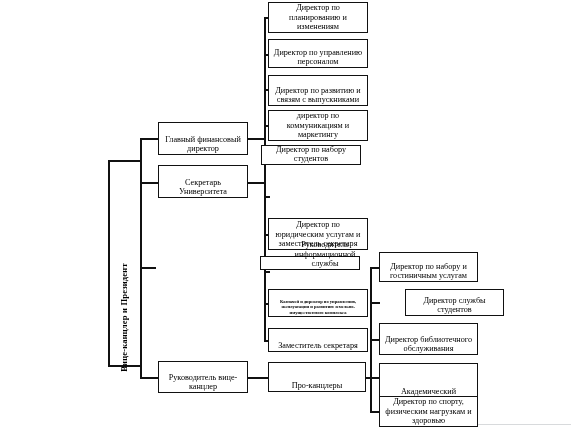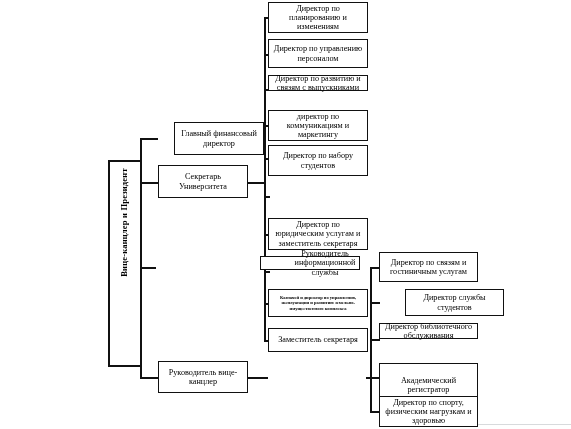--- a/index.html
+++ b/index.html
@@ -17,21 +17,21 @@
     height: 429px;
     background: #ffffff;
     overflow: hidden;
   }
   .box {
     position: absolute;
     box-sizing: border-box;
     border: 1.6px solid #111111;
     background: #ffffff;
     display: flex;
-    align-items: center;
+    align-items: flex-end;
     justify-content: center;
     text-align: center;
     line-height: 1.12;
     font-size: 8.2px;
     padding: 1px 2px;
     z-index: 3;
   }
   .box span {
     display: block;
     width: 100%;
@@ -103,65 +103,68 @@
   <div class="conn h" style="left:370px; top:339px; width:10px;"></div>
   <div class="conn h" style="left:370px; top:377px; width:10px;"></div>
   <div class="conn h" style="left:370px; top:411px; width:10px;"></div>
 
   <div class="baseline" style="left:437px; top:424px; width:134px;"></div>
 
   <div class="box root" style="left:108px; top:160px; width:34px; height:207px;">
     <span>Вице-канцлер и Президент</span>
   </div>
 
-  <div class="box" style="left:158px; top:122px; width:90px; height:33px;margin-left:16px;">
+  <div class="box" style="left:158px; top:122px; width:90px; height:33px;">
     <span>Главный финансовый директор</span>
   </div>
   <div class="box" style="left:158px; top:165px; width:90px; height:33px;">
     <span>Секретарь Университета</span>
   </div>
   <div class="box" style="left:158px; top:361px; width:90px; height:32px;">
     <span>Руководитель вице-канцлер</span>
   </div>
 
   <div class="box" style="left:268px; top:2px; width:100px; height:31px;">
     <span>Директор по планированию и изменениям</span>
   </div>
   <div class="box" style="left:268px; top:39px; width:100px; height:29px;">
     <span>Директор по управлению персоналом</span>
   </div>
-  <div class="box" style="left:268px; top:75px; width:100px; height:16px;">
+  <div class="box" style="left:268px; top:75px; width:100px; height:31px;">
     <span>Директор по развитию и связям с выпускниками</span>
   </div>
   <div class="box" style="left:268px; top:110px; width:100px; height:31px;">
     <span>директор по коммуникациям и маркетингу</span>
   </div>
-  <div class="box" style="left:268px; top:145px; width:100px; height:31px;">
+  <div class="box" style="left:261px; top:145px; width:100px; height:20px;">
     <span>Директор по набору студентов</span>
   </div>
   <div class="box" style="left:268px; top:218px; width:100px; height:32px;">
     <span>Директор по юридическим услугам и заместитель секретаря</span>
   </div>
   <div class="box" style="left:260px; top:256px; width:100px; height:14px;padding-left:32px;">
     <span>Руководитель информационной службы</span>
   </div>
   <div class="box tiny" style="left:268px; top:289px; width:100px; height:28px;">
     <span>Казначей и директор по управлению, эксплуатации и развитию земельно-имущественного комплекса</span>
   </div>
   <div class="box" style="left:268px; top:328px; width:100px; height:24px;">
     <span>Заместитель секретаря</span>
   </div>
+  <div class="box" style="left:268px; top:362px; width:98px; height:30px;">
+    <span>Про-канцлеры</span>
+  </div>
 
   <div class="box" style="left:379px; top:252px; width:99px; height:30px;">
-    <span>Директор по связям и гостиничным услугам</span>
+    <span>Директор по набору и гостиничным услугам</span>
   </div>
   <div class="box" style="left:379px; top:289px; width:99px; height:27px;margin-left:26px;">
     <span>Директор службы студентов</span>
   </div>
-  <div class="box" style="left:379px; top:323px; width:99px; height:16px;">
+  <div class="box" style="left:379px; top:323px; width:99px; height:32px;">
     <span>Директор библиотечного обслуживания</span>
   </div>
   <div class="box" style="left:379px; top:363px; width:99px; height:44px;">
     <span>Академический регистратор</span>
   </div>
   <div class="box" style="left:379px; top:396px; width:99px; height:31px;">
     <span>Директор по спорту, физическим нагрузкам и здоровью</span>
   </div>
 
 </div>

